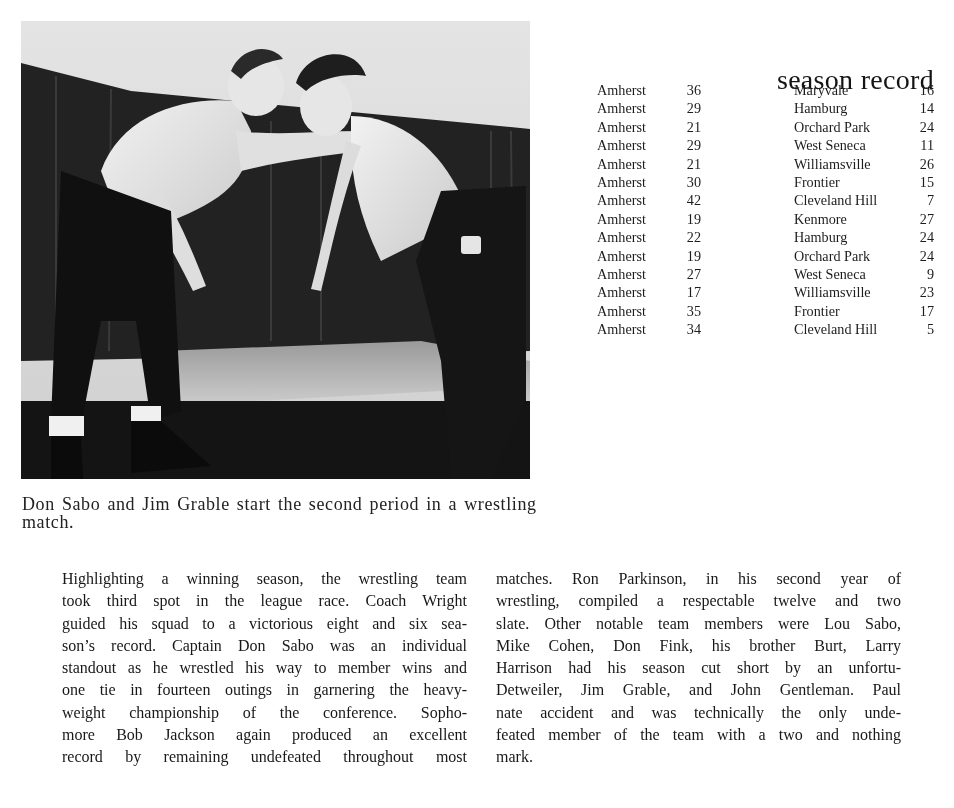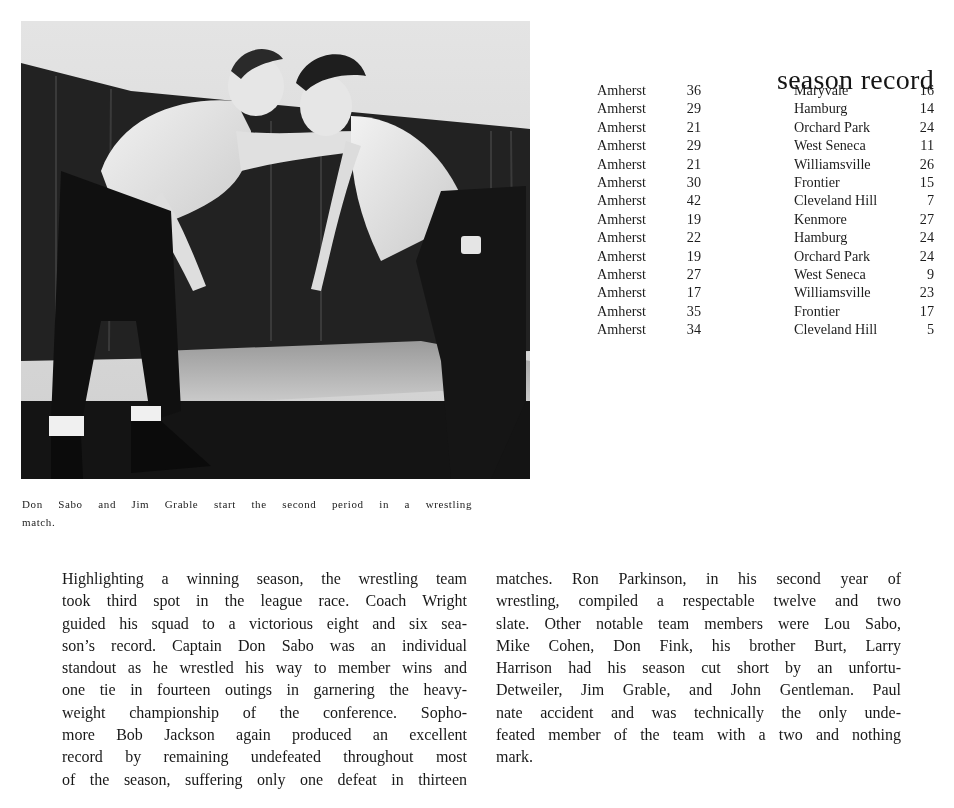--- a/index.html
+++ b/index.html
@@ -4,21 +4,21 @@
 <style>
   html, body { margin:0; padding:0; background:#ffffff; }
   body { width:954px; height:808px; position:relative; overflow:hidden;
          font-family:"Liberation Serif","DejaVu Serif",serif; color:#1a1a1a; }
 
   
   .photo { position:absolute; left:21px; top:21px; width:509px; height:458px; overflow:hidden;
            background:#1c1c1c; }
   .photo svg { display:block; width:100%; height:100%; }
 
-  .caption { position:absolute; left:22px; top:495px; width:450px; font-size:11px;
+  .caption { position:absolute; left:22px; top:495px; width:450px; font-size:18px;
              line-height:18px; letter-spacing:0.6px; word-spacing:2px; color:#222; }
 
   
   .season-title { position:absolute; right:20px; top:56px; font-size:28px; letter-spacing:0.3px;
                   color:#151515; font-weight:normal;margin-top:8px; }
   .rec-col { position:absolute; top:81px; font-size:14.2px; line-height:18.4px; color:#1c1c1c; }
   .rec-col.left { left:597px; width:104px; }
   .rec-col.right { left:794px; width:140px; }
   .rec-row { display:flex; justify-content:space-between; height:18.4px; white-space:nowrap; }
   .rec-col.left .rec-score { width:18px; text-align:right; }
@@ -218,21 +218,20 @@
 <div class="body-col left" id="body-left">
     <span class="line">Highlighting a winning season, the wrestling team</span>
     <span class="line">took third spot in the league race. Coach Wright</span>
     <span class="line">guided his squad to a victorious eight and six sea-</span>
     <span class="line">son’s record. Captain Don Sabo was an individual</span>
     <span class="line">standout as he wrestled his way to member wins and</span>
     <span class="line">one tie in fourteen outings in garnering the heavy-</span>
     <span class="line">weight championship of the conference. Sopho-</span>
     <span class="line">more Bob Jackson again produced an excellent</span>
     <span class="line">record by remaining undefeated throughout most</span>
-    <span class="line">of the season, suffering only one defeat in thirteen</span>
   </div>
 <div class="body-col right" id="body-right">
     <span class="line">matches. Ron Parkinson, in his second year of</span>
     <span class="line">wrestling, compiled a respectable twelve and two</span>
     <span class="line">slate. Other notable team members were Lou Sabo,</span>
     <span class="line">Mike Cohen, Don Fink, his brother Burt, Larry</span>
     <span class="line">Harrison had his season cut short by an unfortu-</span>
     <span class="line">Detweiler, Jim Grable, and John Gentleman. Paul</span>
     <span class="line">nate accident and was technically the only unde-</span>
     <span class="line">feated member of the team with a two and nothing</span>

